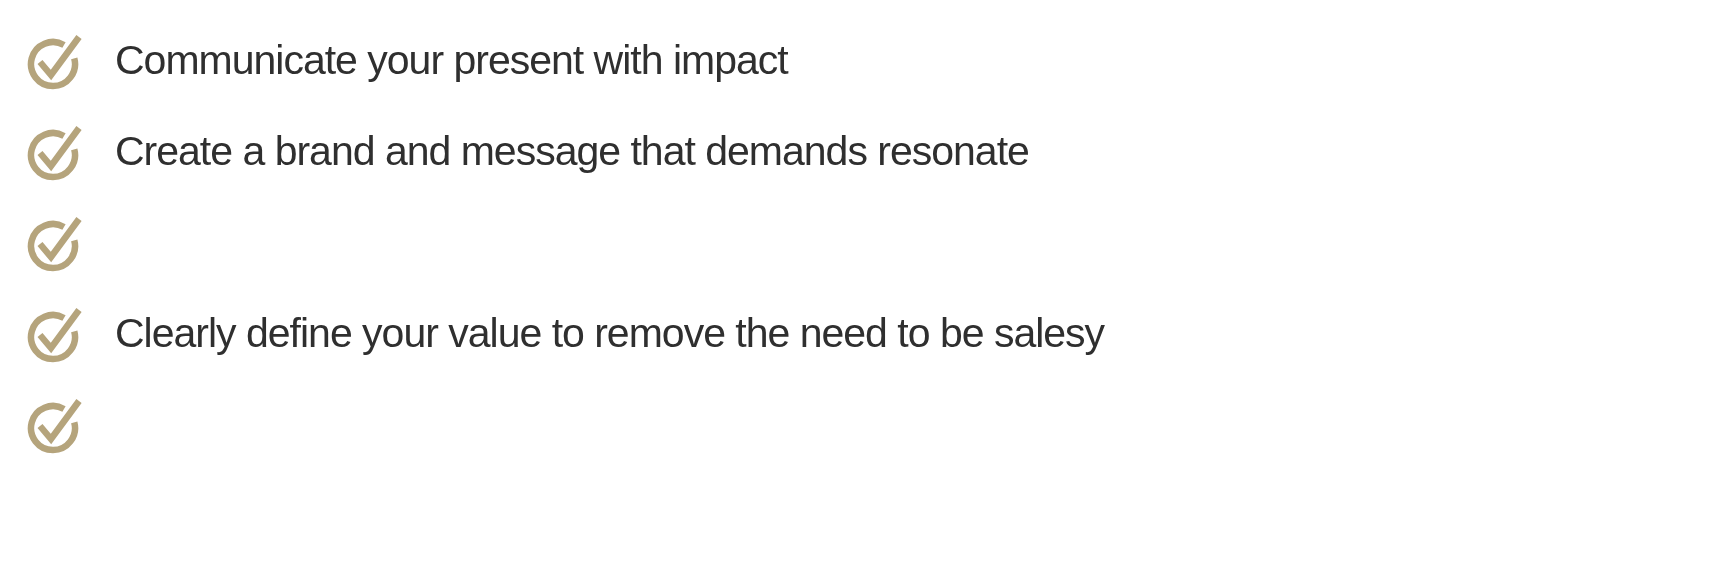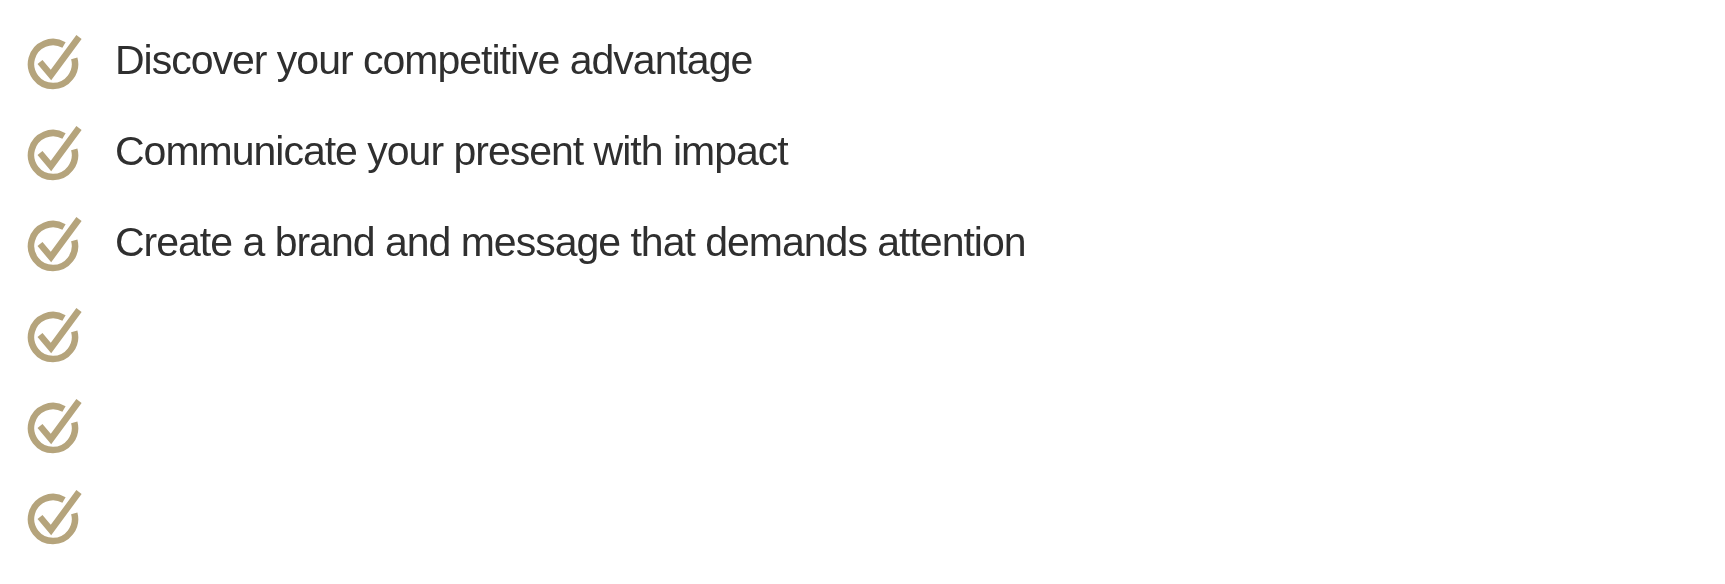--- a/index.html
+++ b/index.html
@@ -41,66 +41,58 @@
     color: var(--text);
     letter-spacing: -1px;
     white-space: nowrap;
   }
 </style>
 </head>
 <body>
 
 <div class="checklist">
 
-  <div class="row">
-    <span class="icon">
-      <svg viewBox="0 0 60 60" fill="none" xmlns="http://www.w3.org/2000/svg">
-        <path d="M 47.25 28.3 A 22 22 0 1 1 37 14.95" stroke="currentColor" stroke-width="6.5"></path>
-        <path d="M 13 32 L 24 45 L 52 7" stroke="currentColor" stroke-width="6.5"></path>
-      </svg>
-    </span>
-    <span class="label">Discover your competitive advantage</span>
-  </div>
 
   <div class="row">
     <span class="icon">
       <svg viewBox="0 0 60 60" fill="none" xmlns="http://www.w3.org/2000/svg">
         <path d="M 47.25 28.3 A 22 22 0 1 1 37 14.95" stroke="currentColor" stroke-width="6.5"></path>
         <path d="M 13 32 L 24 45 L 52 7" stroke="currentColor" stroke-width="6.5"></path>
       </svg>
     </span>
     <span class="label">Communicate your present with impact</span>
   </div>
 
   <div class="row">
     <span class="icon">
       <svg viewBox="0 0 60 60" fill="none" xmlns="http://www.w3.org/2000/svg">
         <path d="M 47.25 28.3 A 22 22 0 1 1 37 14.95" stroke="currentColor" stroke-width="6.5"></path>
         <path d="M 13 32 L 24 45 L 52 7" stroke="currentColor" stroke-width="6.5"></path>
       </svg>
     </span>
-    <span class="label">Create a brand and message that demands attention</span>
+    <span class="label">Create a brand and message that demands resonate</span>
   </div>
 
   <div class="row">
     <span class="icon">
       <svg viewBox="0 0 60 60" fill="none" xmlns="http://www.w3.org/2000/svg">
         <path d="M 47.25 28.3 A 22 22 0 1 1 37 14.95" stroke="currentColor" stroke-width="6.5"></path>
         <path d="M 13 32 L 24 45 L 52 7" stroke="currentColor" stroke-width="6.5"></path>
       </svg>
     </span>
   </div>
 
   <div class="row">
     <span class="icon">
       <svg viewBox="0 0 60 60" fill="none" xmlns="http://www.w3.org/2000/svg">
         <path d="M 47.25 28.3 A 22 22 0 1 1 37 14.95" stroke="currentColor" stroke-width="6.5"></path>
         <path d="M 13 32 L 24 45 L 52 7" stroke="currentColor" stroke-width="6.5"></path>
       </svg>
     </span>
+    <span class="label">Clearly define your value to remove the need to be salesy</span>
   </div>
 
   <div class="row">
     <span class="icon">
       <svg viewBox="0 0 60 60" fill="none" xmlns="http://www.w3.org/2000/svg">
         <path d="M 47.25 28.3 A 22 22 0 1 1 37 14.95" stroke="currentColor" stroke-width="6.5"></path>
         <path d="M 13 32 L 24 45 L 52 7" stroke="currentColor" stroke-width="6.5"></path>
       </svg>
     </span>
   </div>

